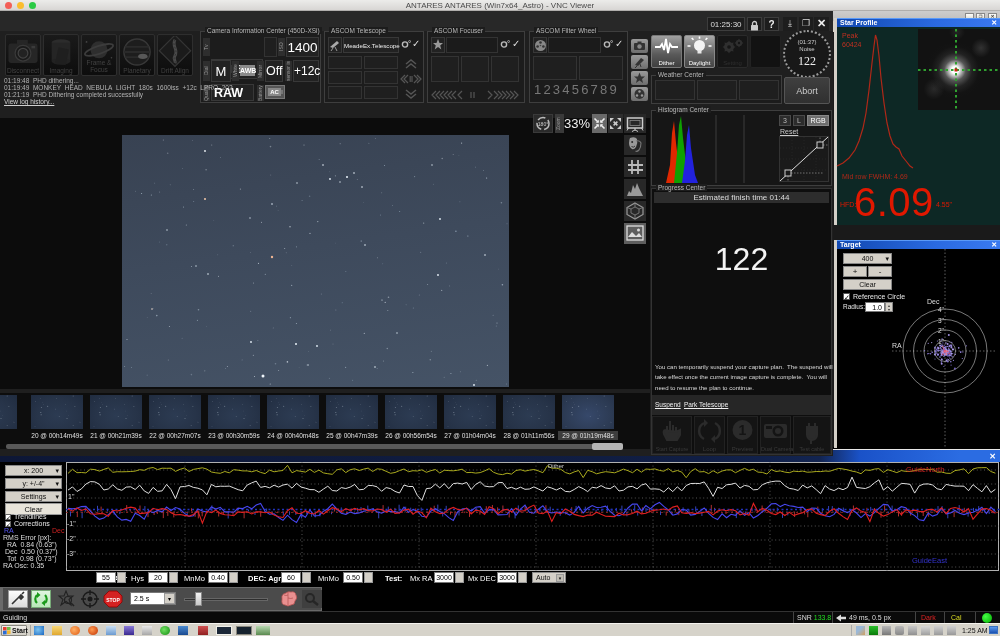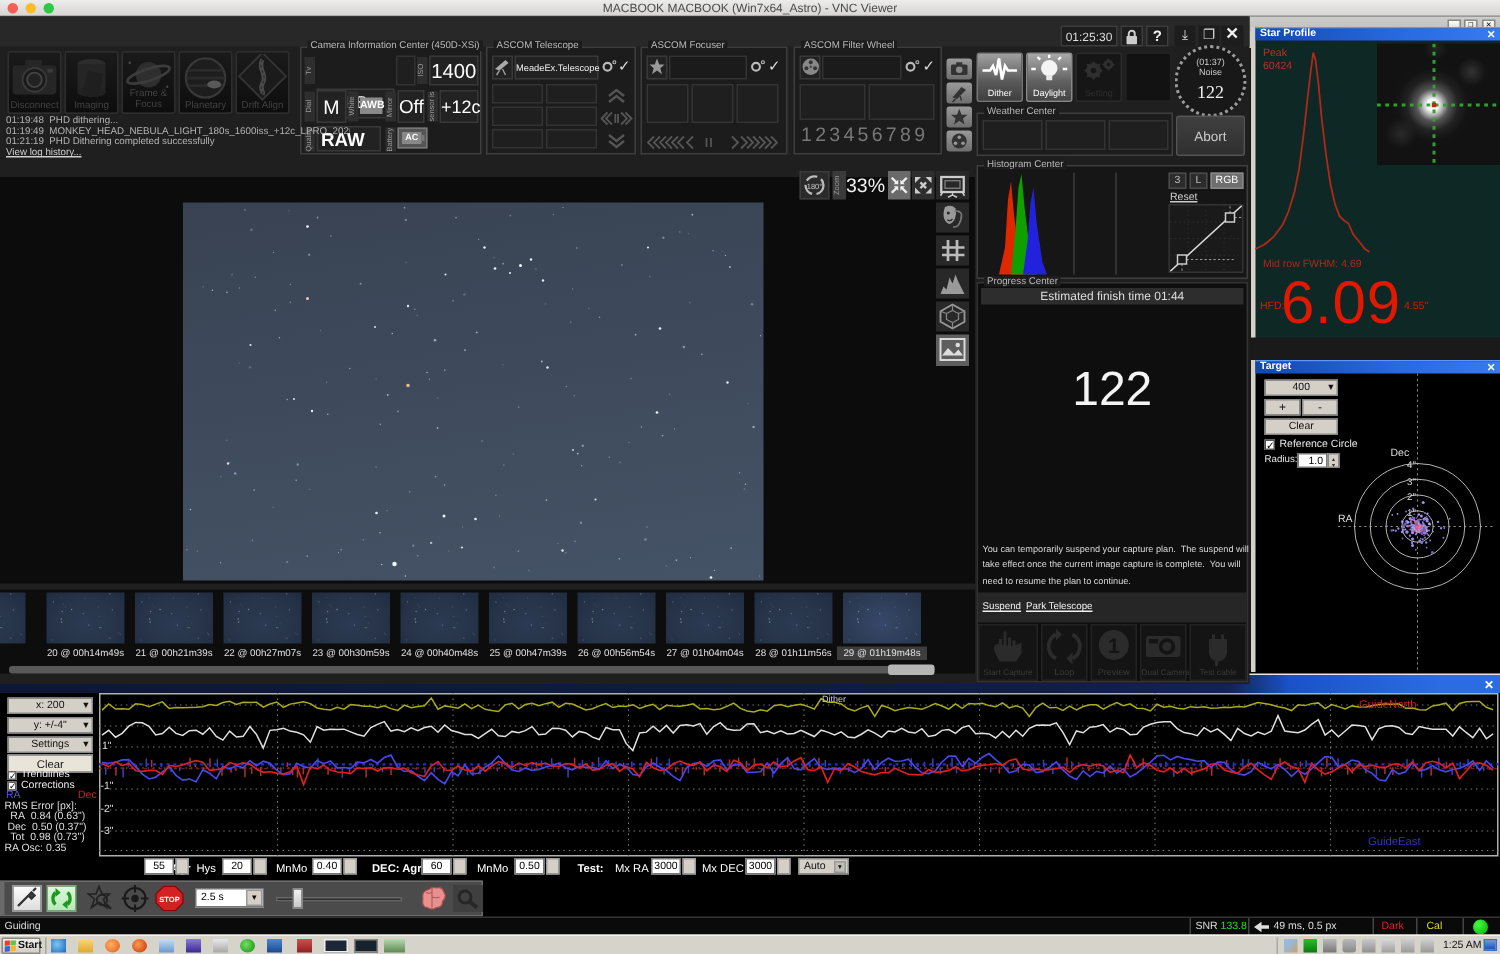--- a/index.html
+++ b/index.html
@@ -34,21 +34,21 @@
 .ti { position:absolute; top:2px; width:9px; height:9px; }
 </style>
 </head>
 <body>
 <div id="root">
 
 <div class="abs" id="macbar">
   <div class="light" style="left:5px;background:#f35f57;"></div>
   <div class="light" style="left:17px;background:#fbbd2e;"></div>
   <div class="light" style="left:29px;background:#2aca44;"></div>
-  <div id="mactitle">MACBOOK MACBOOK (Win7x64_Astro) - VNC Viewer</div>
+  <div id="mactitle">ANTARES ANTARES (Win7x64_Astro) - VNC Viewer</div>
 </div>
 
 <div class="abs" id="winframe">
   <div class="wbtn" style="right:26px;">_</div>
   <div class="wbtn" style="right:15px;">❐</div>
   <div class="wbtn" style="right:3px;">✕</div>
 </div>
 
 <div class="abs" id="beos">
   <div class="abs" style="left:0;top:0;width:833px;height:20px;background:#282828;"></div>

